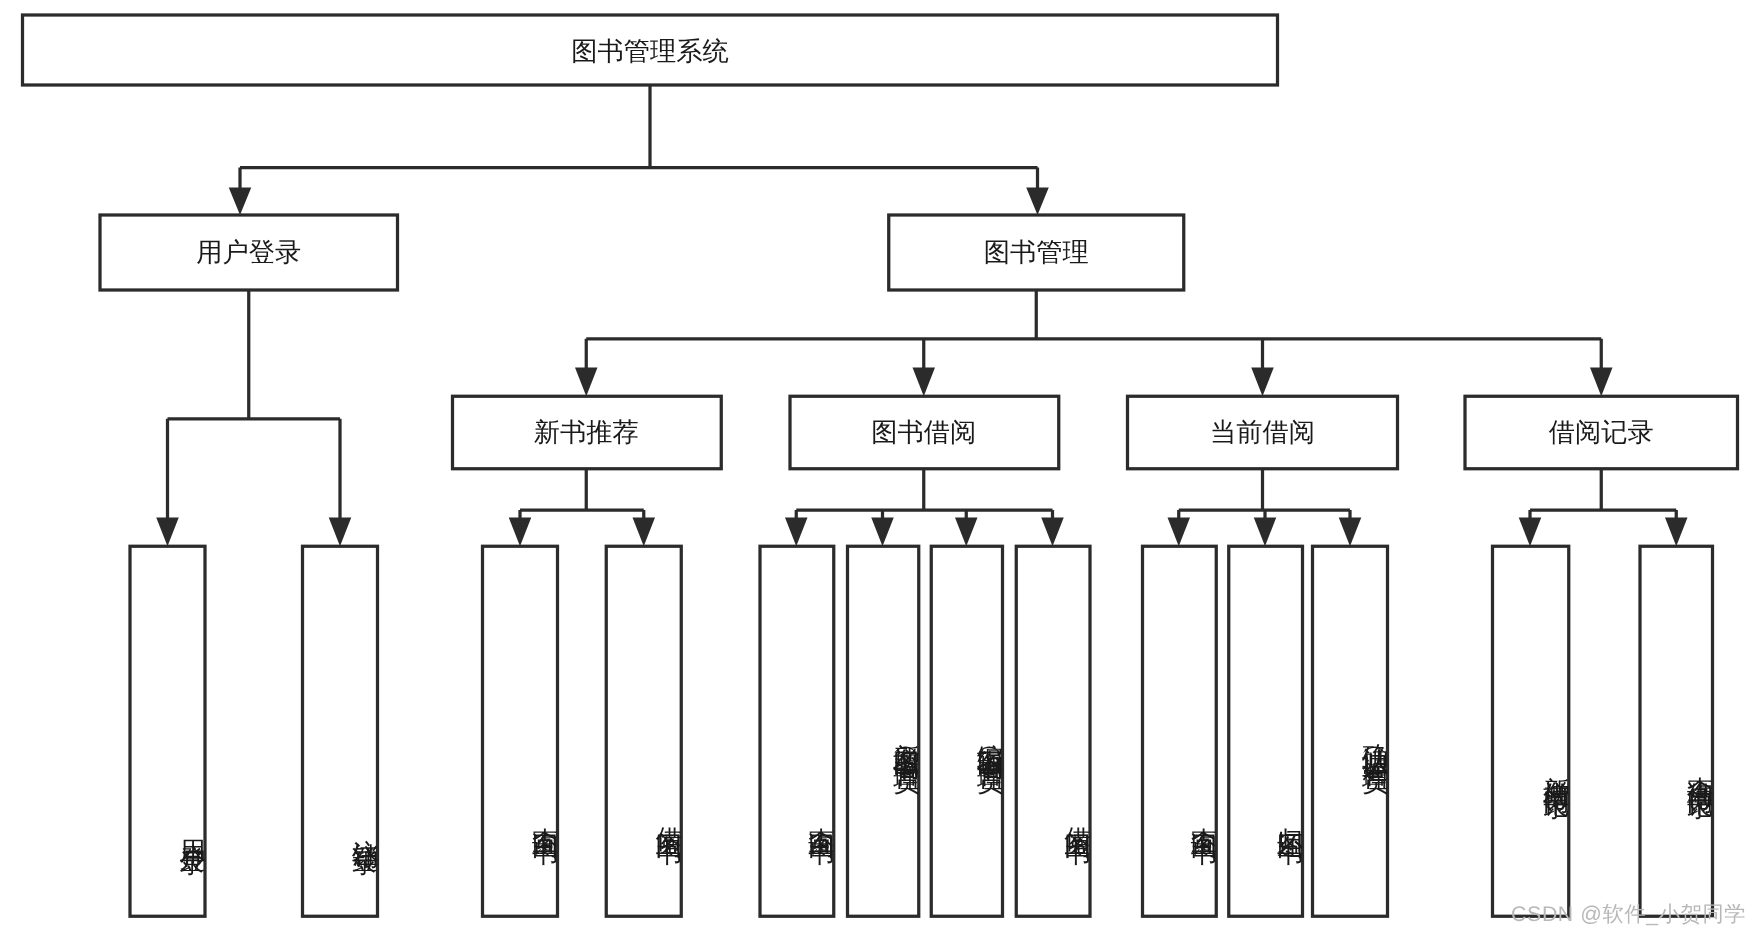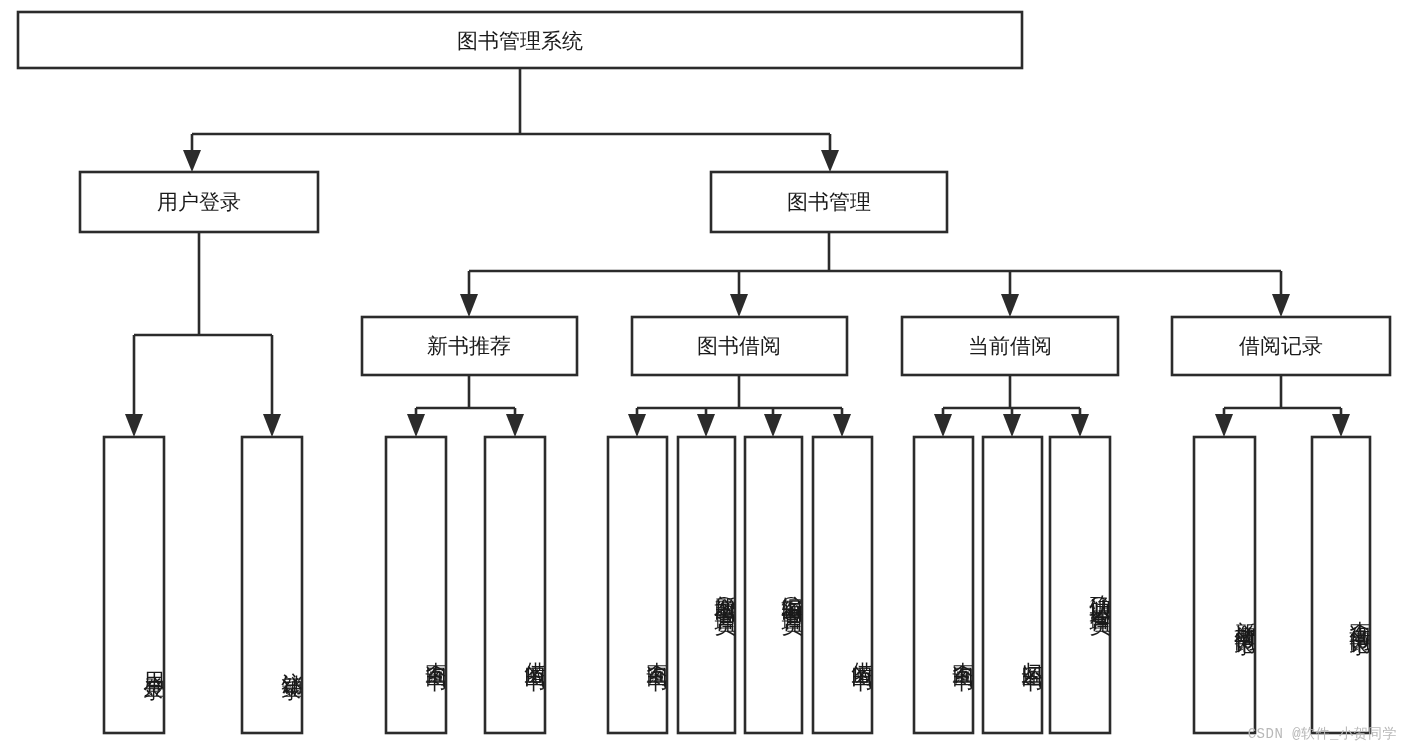--- a/index.html
+++ b/index.html
@@ -61,22 +61,22 @@
     display: flex;
     align-items: flex-start;
     justify-content: center;
     white-space: nowrap;
     pointer-events: none;
   }
   .watermark {
     position: absolute;
     right: 8px;
     bottom: 4px;
-    font-family: Liberation Mono, monospace;
-    font-size: 14px;
+    font-family: Liberation Sans, sans-serif;
+    font-size: 17px;
     color: #b8b8b8;
     letter-spacing: 0.5px;
     white-space: nowrap;
   }
 </style>
 </head>
 <body>
 
 <div id="diagram-root">
 

